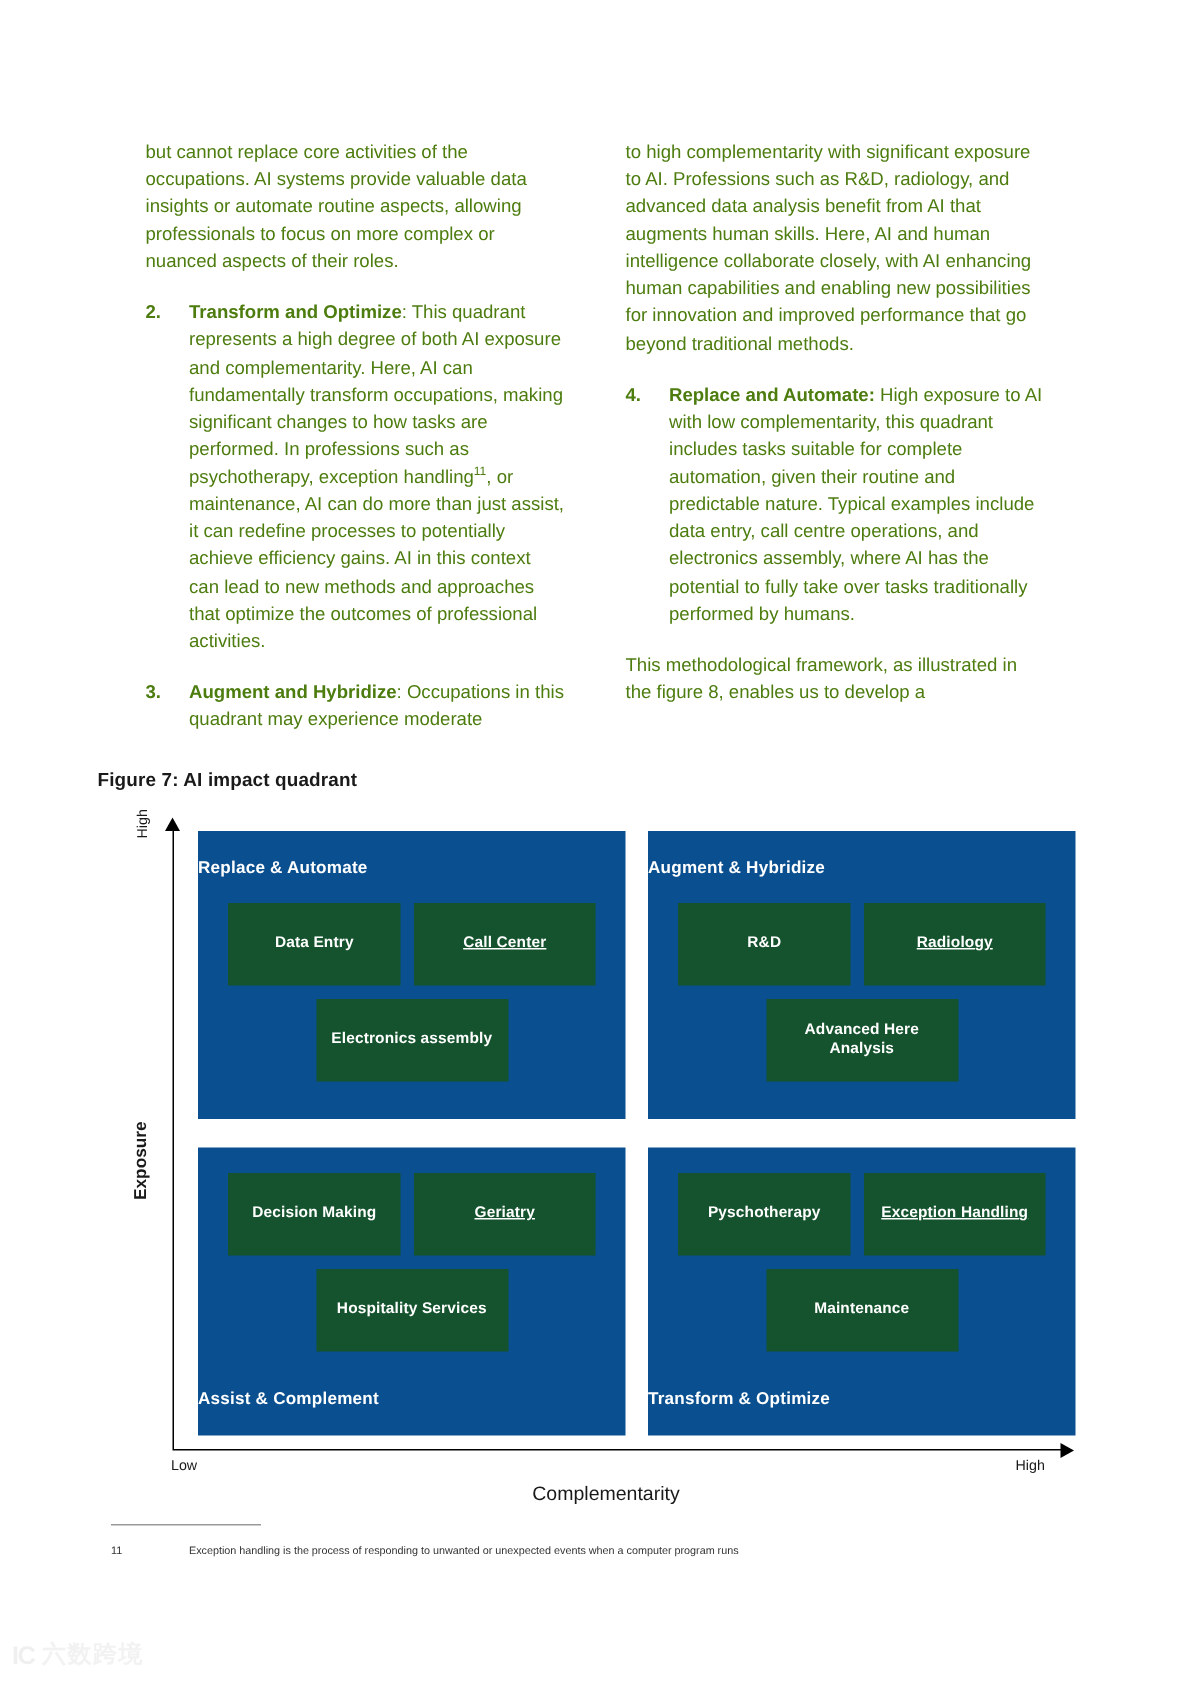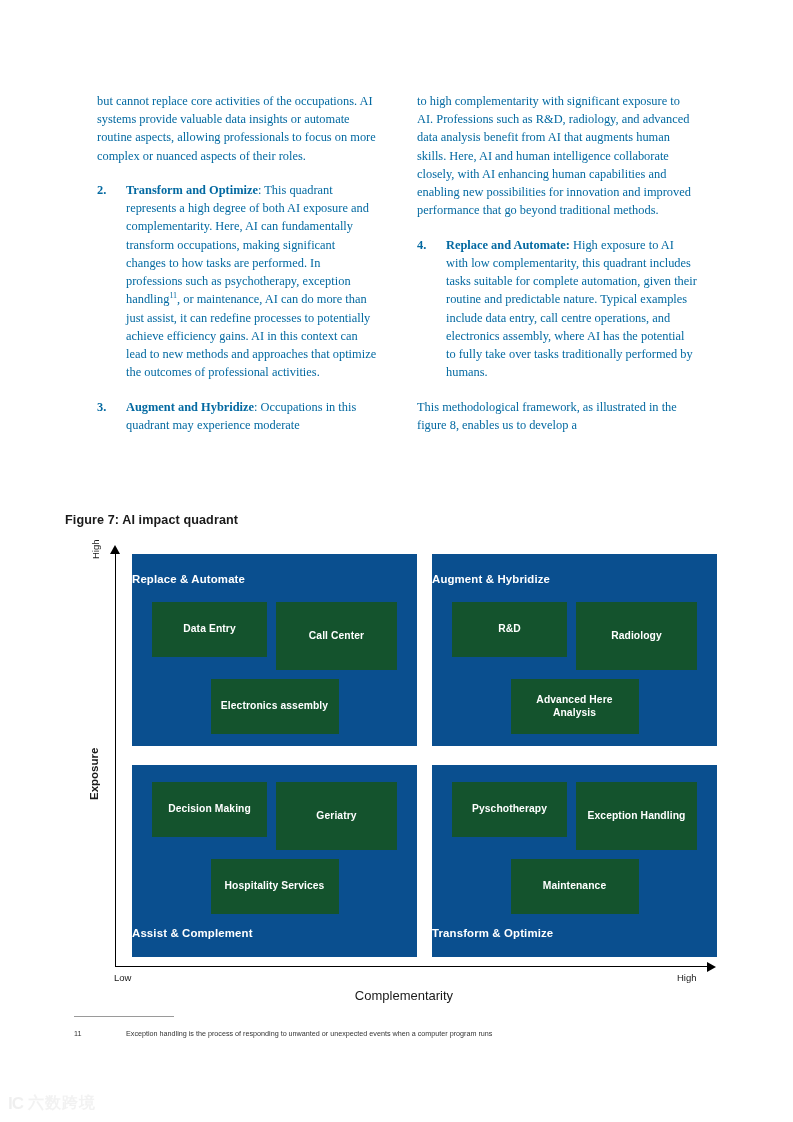--- a/index.html
+++ b/index.html
@@ -18,22 +18,21 @@
     position:absolute;
     left:97px; top:92px;
     width:600px;
   }
   .col{
     position:absolute;
     top:0;
     width:280px;
     font-size:12.4px;
     line-height:1.47;
-    color:#0369a1;
-    font-family:Liberation Serif, serif;
+    color:#4d7c0f;
   }
   .col.left{left:0;}
   .col.right{left:320px;}
 
   .para{margin:0 0 16px 0;}
   .para:last-child{margin-bottom:0;}
 
   
   .li{
     position:relative;
@@ -186,21 +185,21 @@
     letter-spacing:.1px;
     display:flex;
     align-items:center;
     justify-content:center;
     text-align:center;
     line-height:1.25;
     box-sizing:border-box;
     padding:2px 4px;
   }
   .chip.c1{width:115px;height:55px;}
-  .chip.c2{width:121px;height:68px;}
+  .chip.c2{width:121px;height:55px;text-decoration:underline;}
   .chip.wide{width:128px;height:55px;margin:9px auto 0 auto;}
 
   
   .fn-rule{
     position:absolute;
     left:74px; top:1016px;
     width:100px; height:1px;
     background:#9a9a9a;
   }
   .fn{

